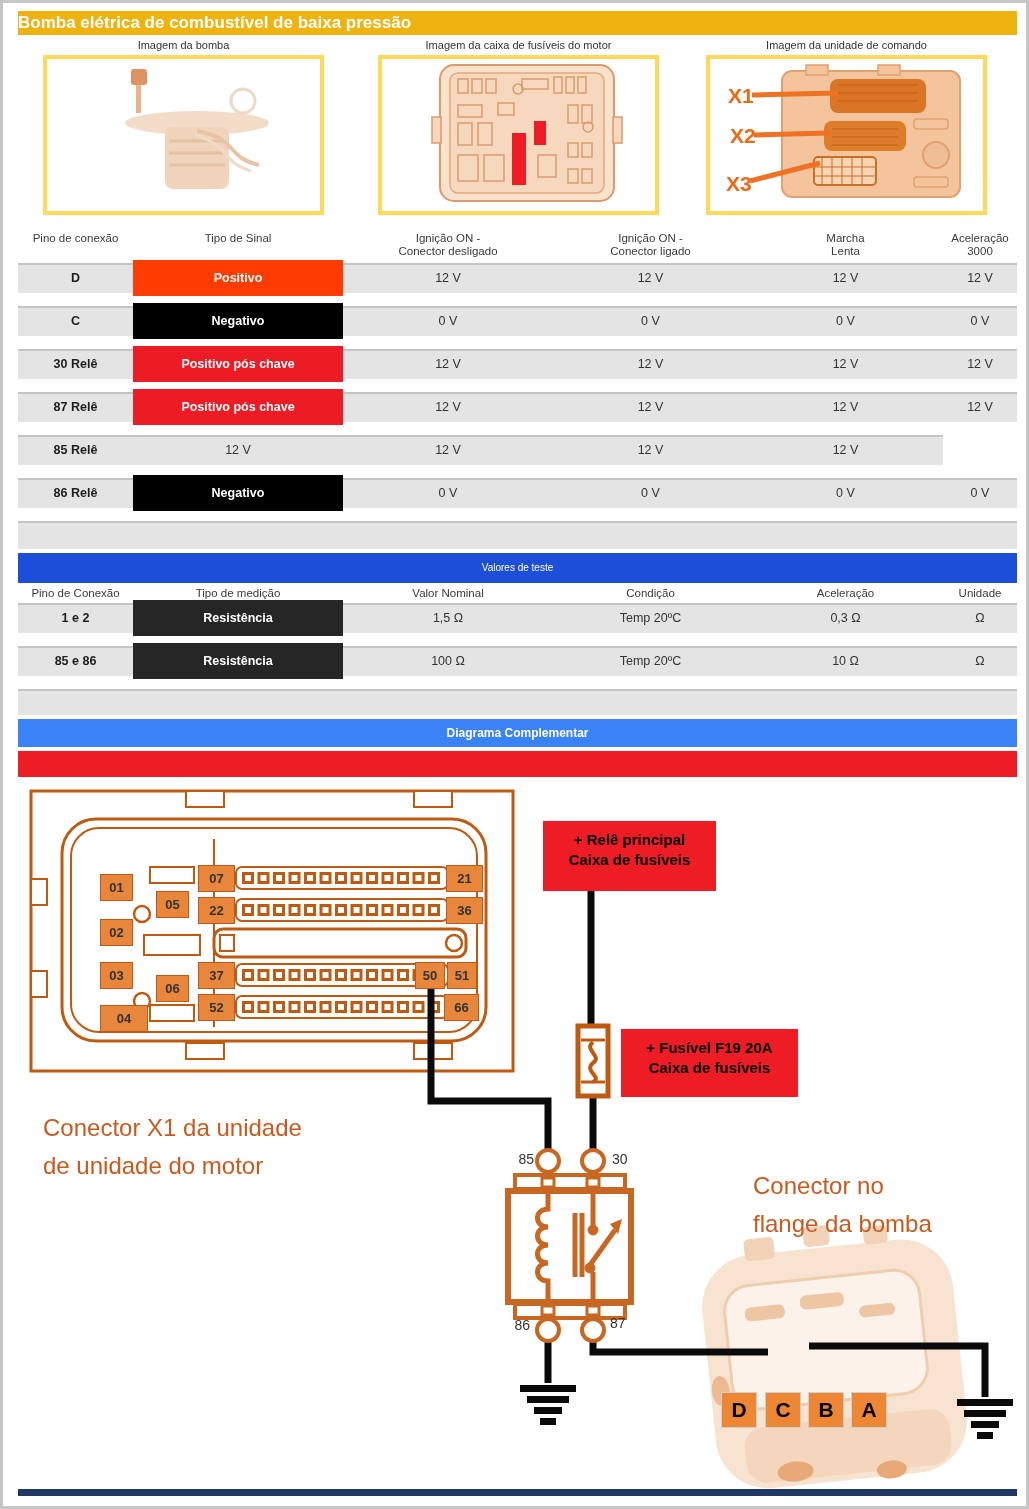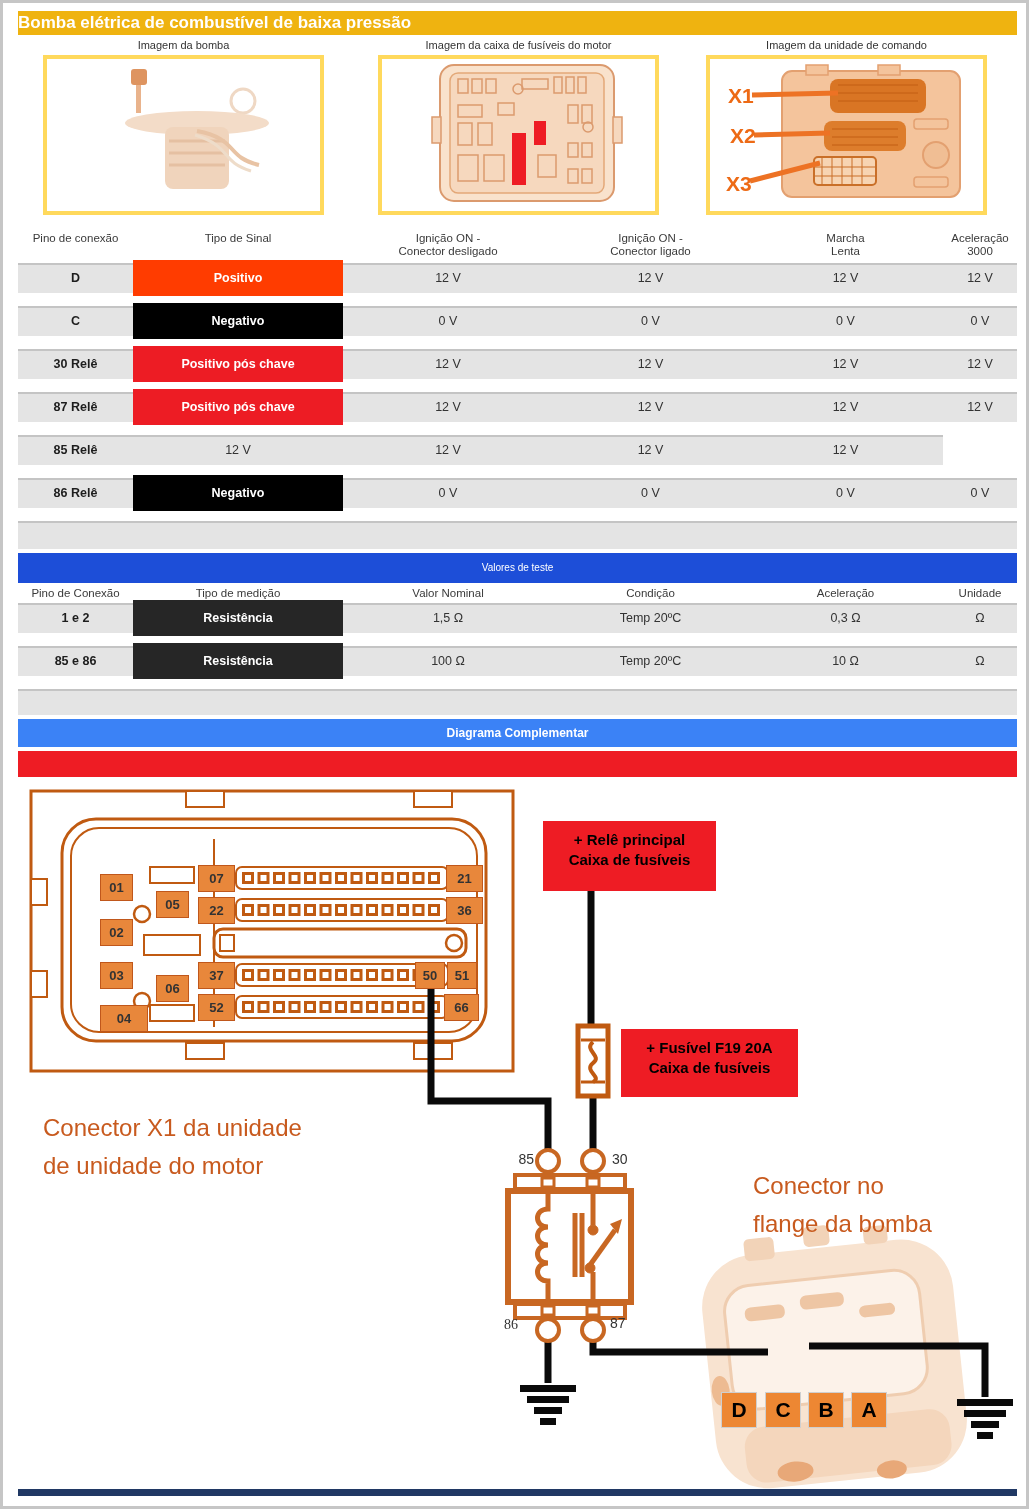--- a/index.html
+++ b/index.html
@@ -410,21 +410,21 @@
       <div>Conector X1 da unidade</div>
       <div>de unidade do motor</div>
     </div>
     <div class="orange-label" style="left:735px;top:388px;">
       <div>Conector no</div>
       <div>flange da bomba</div>
     </div>
 
     <div class="pinlabel" style="left:490px;top:372px;text-align:right;">85</div>
     <div class="pinlabel" style="left:594px;top:372px;">30</div>
-    <div class="pinlabel" style="left:486px;top:538px;font-family:Liberation Serif, serif;">86</div>
+    <div class="pinlabel" style="left:486px;top:538px;text-align:right;">86</div>
     <div class="pinlabel" style="left:592px;top:536px;">87</div>
 
     <div class="badge" style="left:82px;top:95px;width:33px;height:27px;">01</div>
     <div class="badge" style="left:82px;top:140px;width:33px;height:27px;">02</div>
     <div class="badge" style="left:82px;top:183px;width:33px;height:27px;">03</div>
     <div class="badge" style="left:82px;top:226px;width:48px;height:27px;">04</div>
     <div class="badge" style="left:138px;top:112px;width:33px;height:27px;">05</div>
     <div class="badge" style="left:138px;top:196px;width:33px;height:27px;">06</div>
     <div class="badge" style="left:180px;top:86px;width:37px;height:27px;">07</div>
     <div class="badge" style="left:180px;top:118px;width:37px;height:27px;">22</div>

